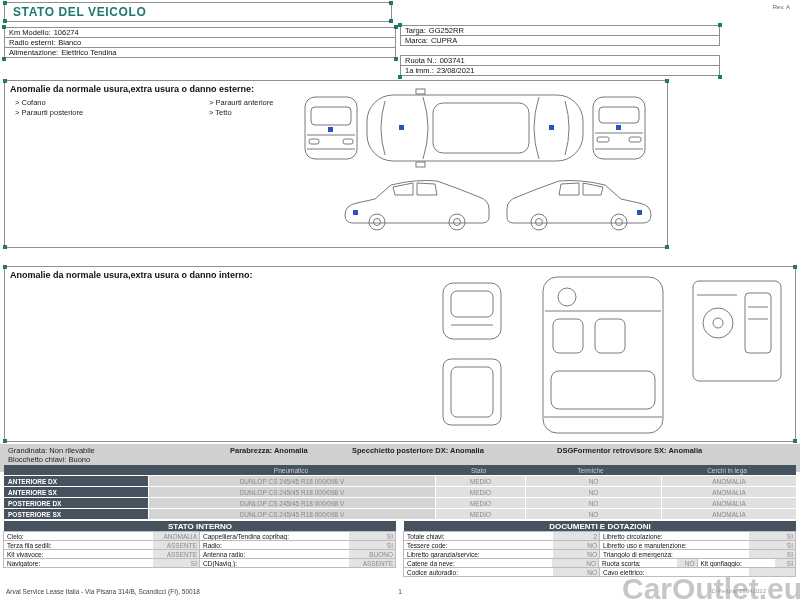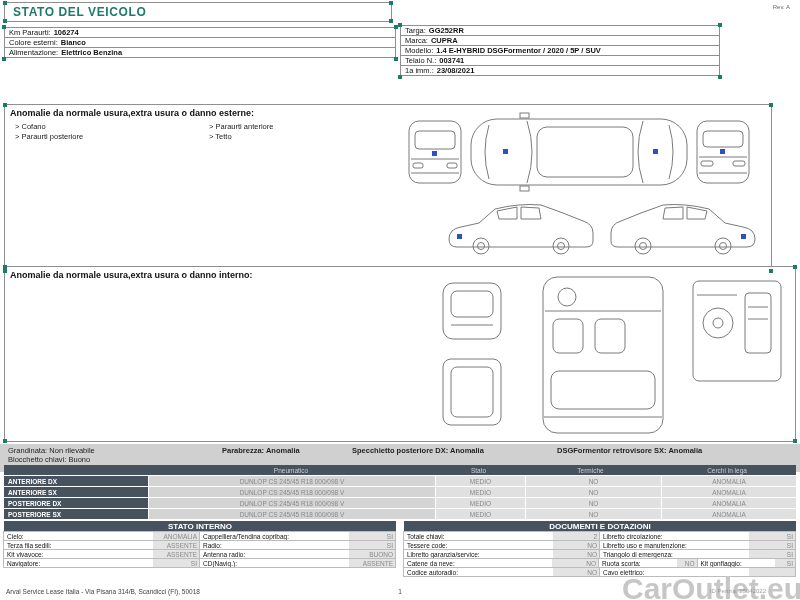--- a/index.html
+++ b/index.html
@@ -21,21 +21,21 @@
 
   .title-box { left:4px; top:2px; width:388px; height:20px; border:1px solid #8f8f8f;
     display:flex; align-items:center; padding-left:8px;
     color:#1e7a6b; font-weight:bold; font-size:12px; letter-spacing:.6px; }
   .rev { right:10px; top:4px; font-size:6px; color:#666; }
 
   .info-group { position:absolute; }
   .info-row { position:absolute; left:0; width:100%; height:11px; border:1px solid #8f8f8f;
     background:#fff; display:flex; align-items:center; padding:0 4px; font-size:7.5px; color:#111; }
   .info-row .lbl { margin-right:3px; }
-  .info-row .val { font-weight:bold; }
+  .info-row .val { font-weight:normal; }
 
   .big-box { border:1px solid #8f8f8f; background:#fff; }
   .sec-heading { position:absolute; left:5px; top:3px; font-size:9px; font-weight:bold; color:#111; }
   .an-list { position:absolute; top:17px; font-size:7.5px; color:#222; line-height:10px; }
 
   .diag { position:absolute; }
 
   .band { left:0; top:444px; width:800px; height:28px; background:#d0d0d0; font-size:7.5px; color:#222; }
   .band .pair { position:absolute; white-space:nowrap; }
   .band .strong { font-weight:bold; }
@@ -75,58 +75,54 @@
 
   <div class="abs title-box cornered">
     <i class="bc"></i>
     <span>STATO DEL VEICOLO</span>
   </div>
   <div class="abs rev">Rev. A</div>
 
   <div class="info-group cornered" style="left:4px;top:27px;width:392px;height:32px">
     <i class="bc"></i>
     <div class="info-row" style="top:0">
-      <span class="lbl">Km Paraurti:</span>
+      <span class="lbl">Km Modello:</span>
       <span class="val">106274</span>
     </div>
     <div class="info-row" style="top:10px">
-      <span class="lbl">Colore esterni:</span>
+      <span class="lbl">Radio esterni:</span>
       <span class="val">Bianco</span>
     </div>
     <div class="info-row" style="top:20px">
       <span class="lbl">Alimentazione:</span>
-      <span class="val">Elettrico Benzina</span>
+      <span class="val">Elettrico Tendina</span>
     </div>
   </div>
 
   <div class="info-group cornered" style="left:400px;top:25px;width:320px;height:52px">
     <i class="bc"></i>
     <div class="info-row" style="top:0">
       <span class="lbl">Targa:</span>
       <span class="val">GG252RR</span>
     </div>
     <div class="info-row" style="top:10px">
       <span class="lbl">Marca:</span>
       <span class="val">CUPRA</span>
     </div>
-    <div class="info-row" style="top:20px">
-      <span class="lbl">Modello:</span>
-      <span class="val">1.4 E-HYBRID DSGFormentor / 2020 / 5P / SUV</span>
-    </div>
     <div class="info-row" style="top:30px">
-      <span class="lbl">Telaio N.:</span>
+      <span class="lbl">Ruota N.:</span>
       <span class="val">003741</span>
     </div>
     <div class="info-row" style="top:40px">
       <span class="lbl">1a imm.:</span>
       <span class="val">23/08/2021</span>
     </div>
   </div>
 
-  <div class="abs big-box cornered" style="left:4px;top:104px;width:768px;height:168px">
+  <div class="abs big-box cornered" style="left:4px;top:80px;width:664px;height:168px">
     <i class="bc"></i>
     <div class="sec-heading">Anomalie da normale usura,extra usura o danno esterne:</div>
     <div class="an-list" style="left:10px">
       <div>&gt; Cofano</div>
       <div>&gt; Paraurti posteriore</div>
     </div>
     <div class="an-list" style="left:204px">
       <div>&gt; Paraurti anteriore</div>
       <div>&gt; Tetto</div>
     </div>
@@ -221,21 +217,21 @@
 
   <div class="abs band">
     <div class="pair" style="left:8px;top:2px">
       <span>Grandinata:</span>
       <span>Non rilevabile</span>
     </div>
     <div class="pair" style="left:8px;top:11px">
       <span>Blocchetto chiavi:</span>
       <span>Buono</span>
     </div>
-    <div class="pair strong" style="left:222px;top:2px">
+    <div class="pair strong" style="left:230px;top:2px">
       <span>Parabrezza:</span>
       <span>Anomalia</span>
     </div>
     <div class="pair strong" style="left:352px;top:2px">
       <span>Specchietto posteriore DX:</span>
       <span>Anomalia</span>
     </div>
     <div class="pair strong" style="left:557px;top:2px">
       <span>DSGFormentor retrovisore SX:</span>
       <span>Anomalia</span>

